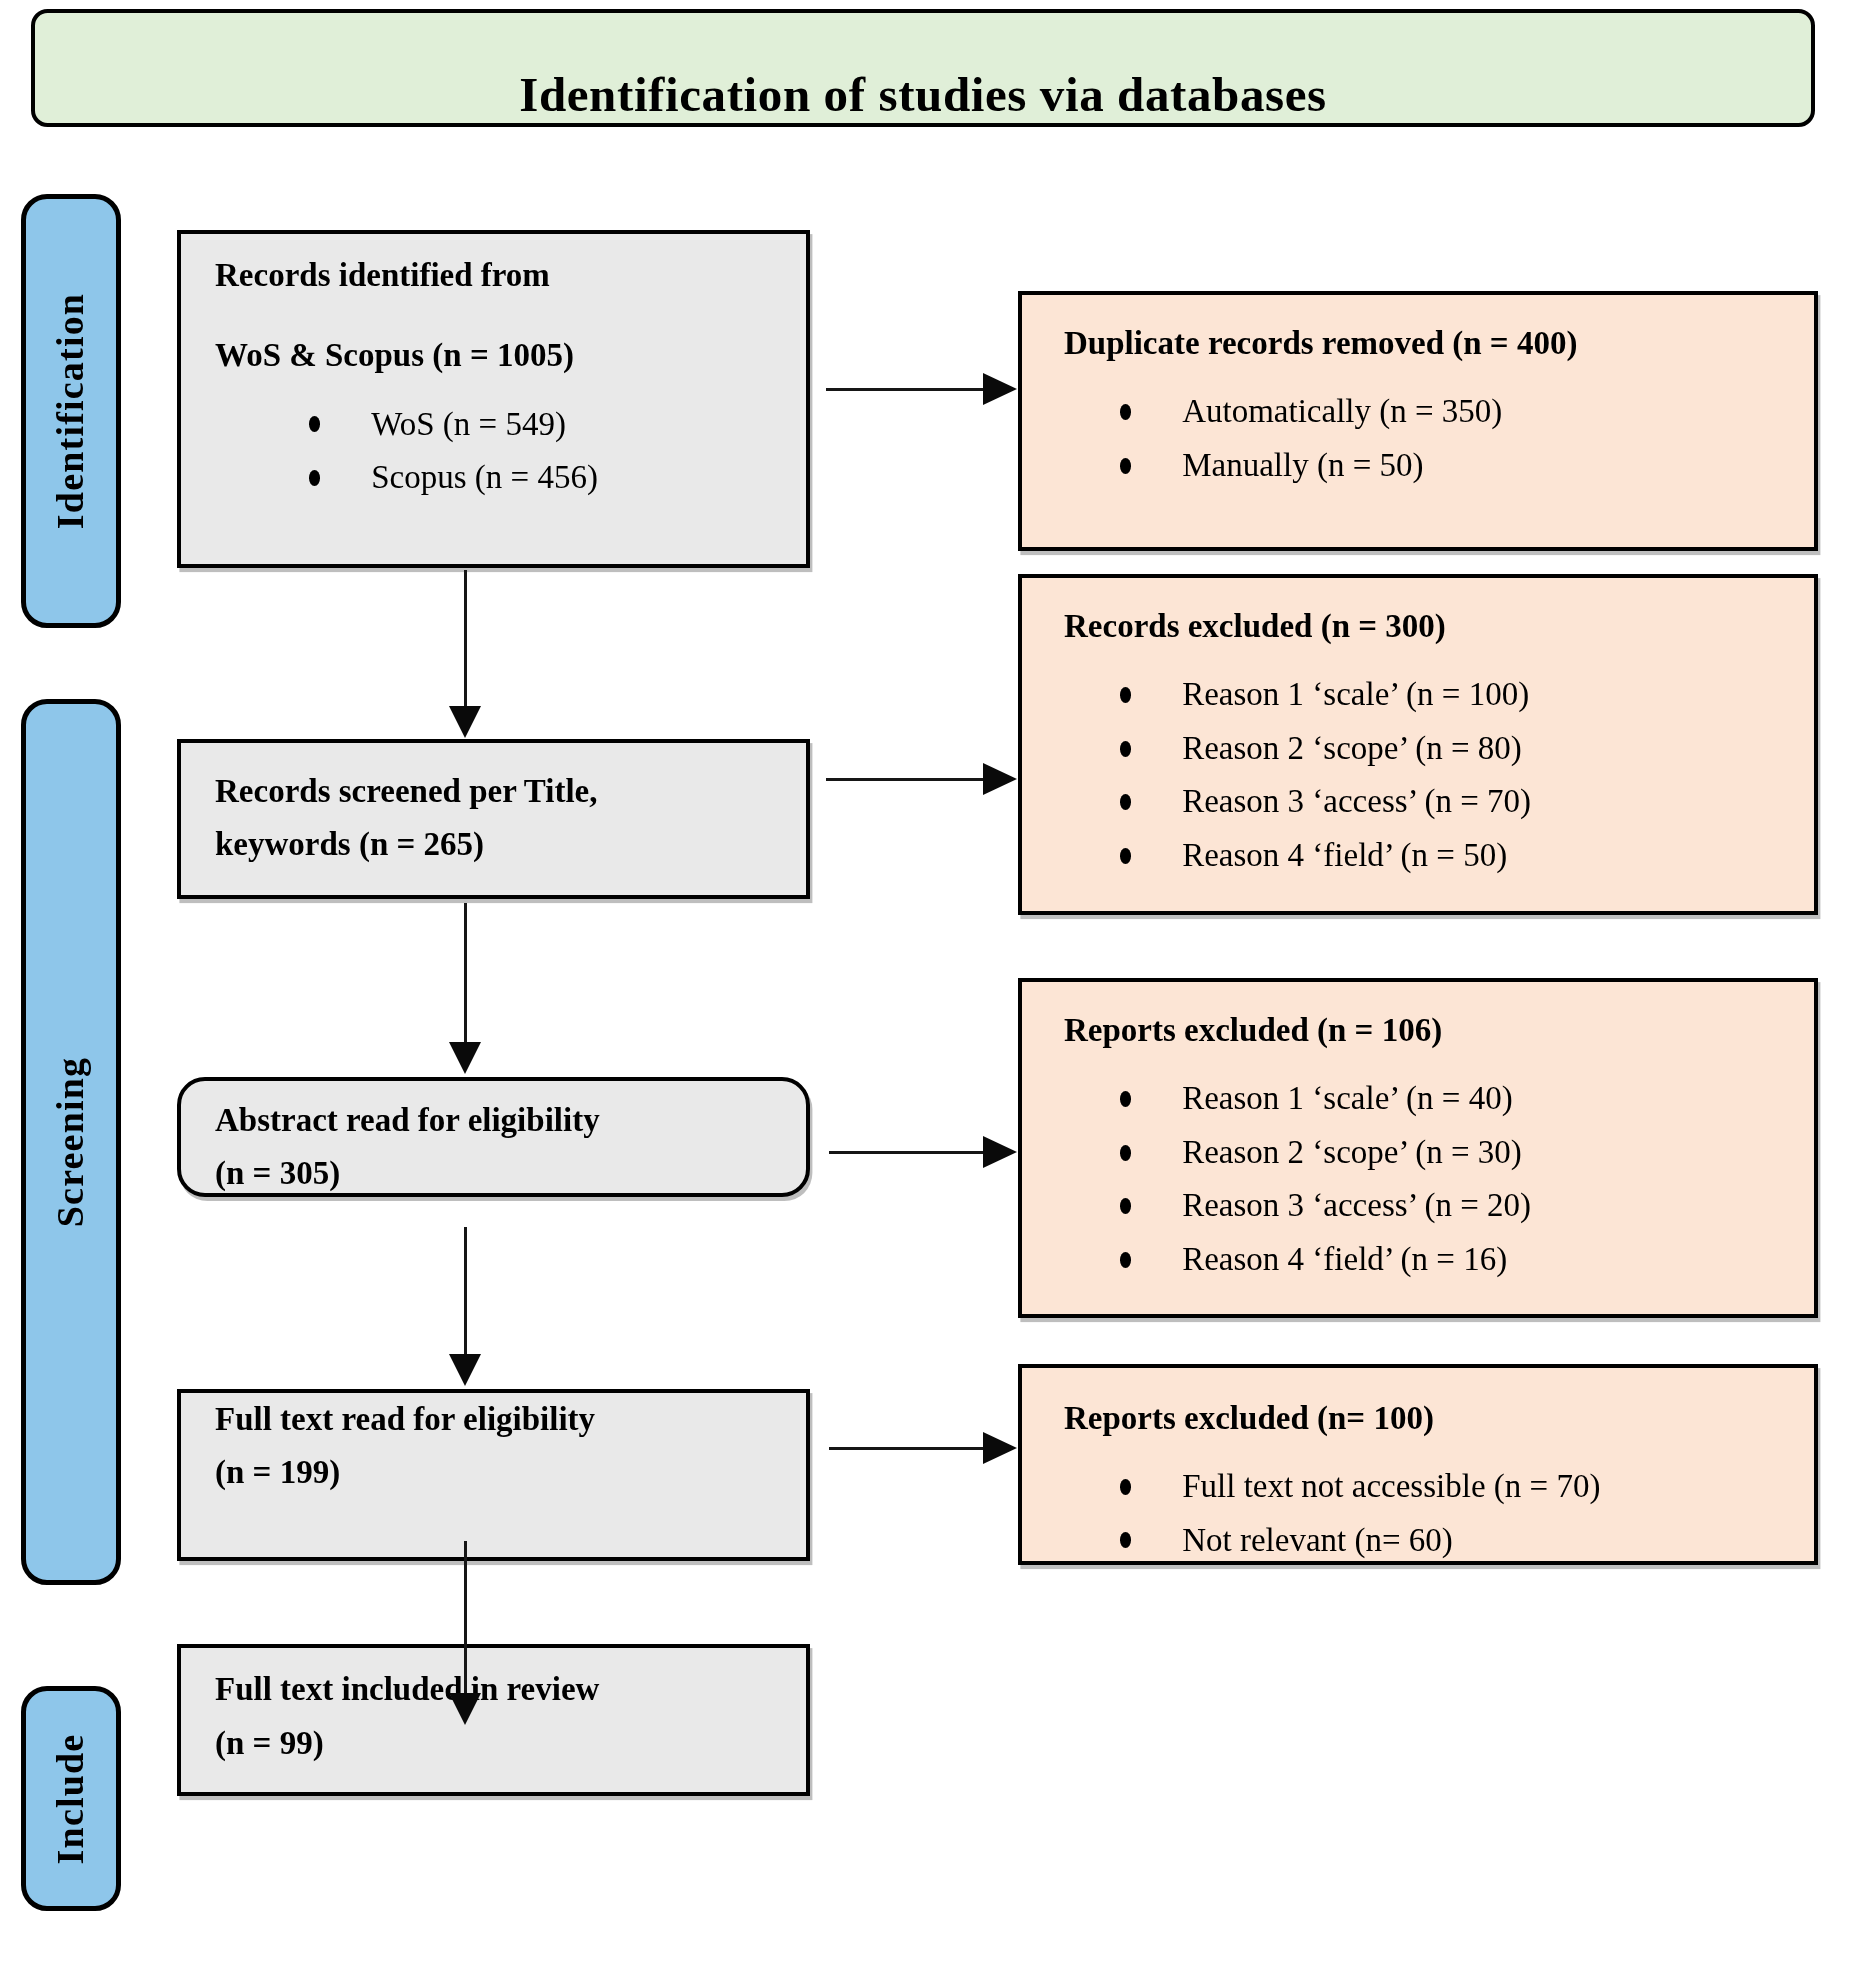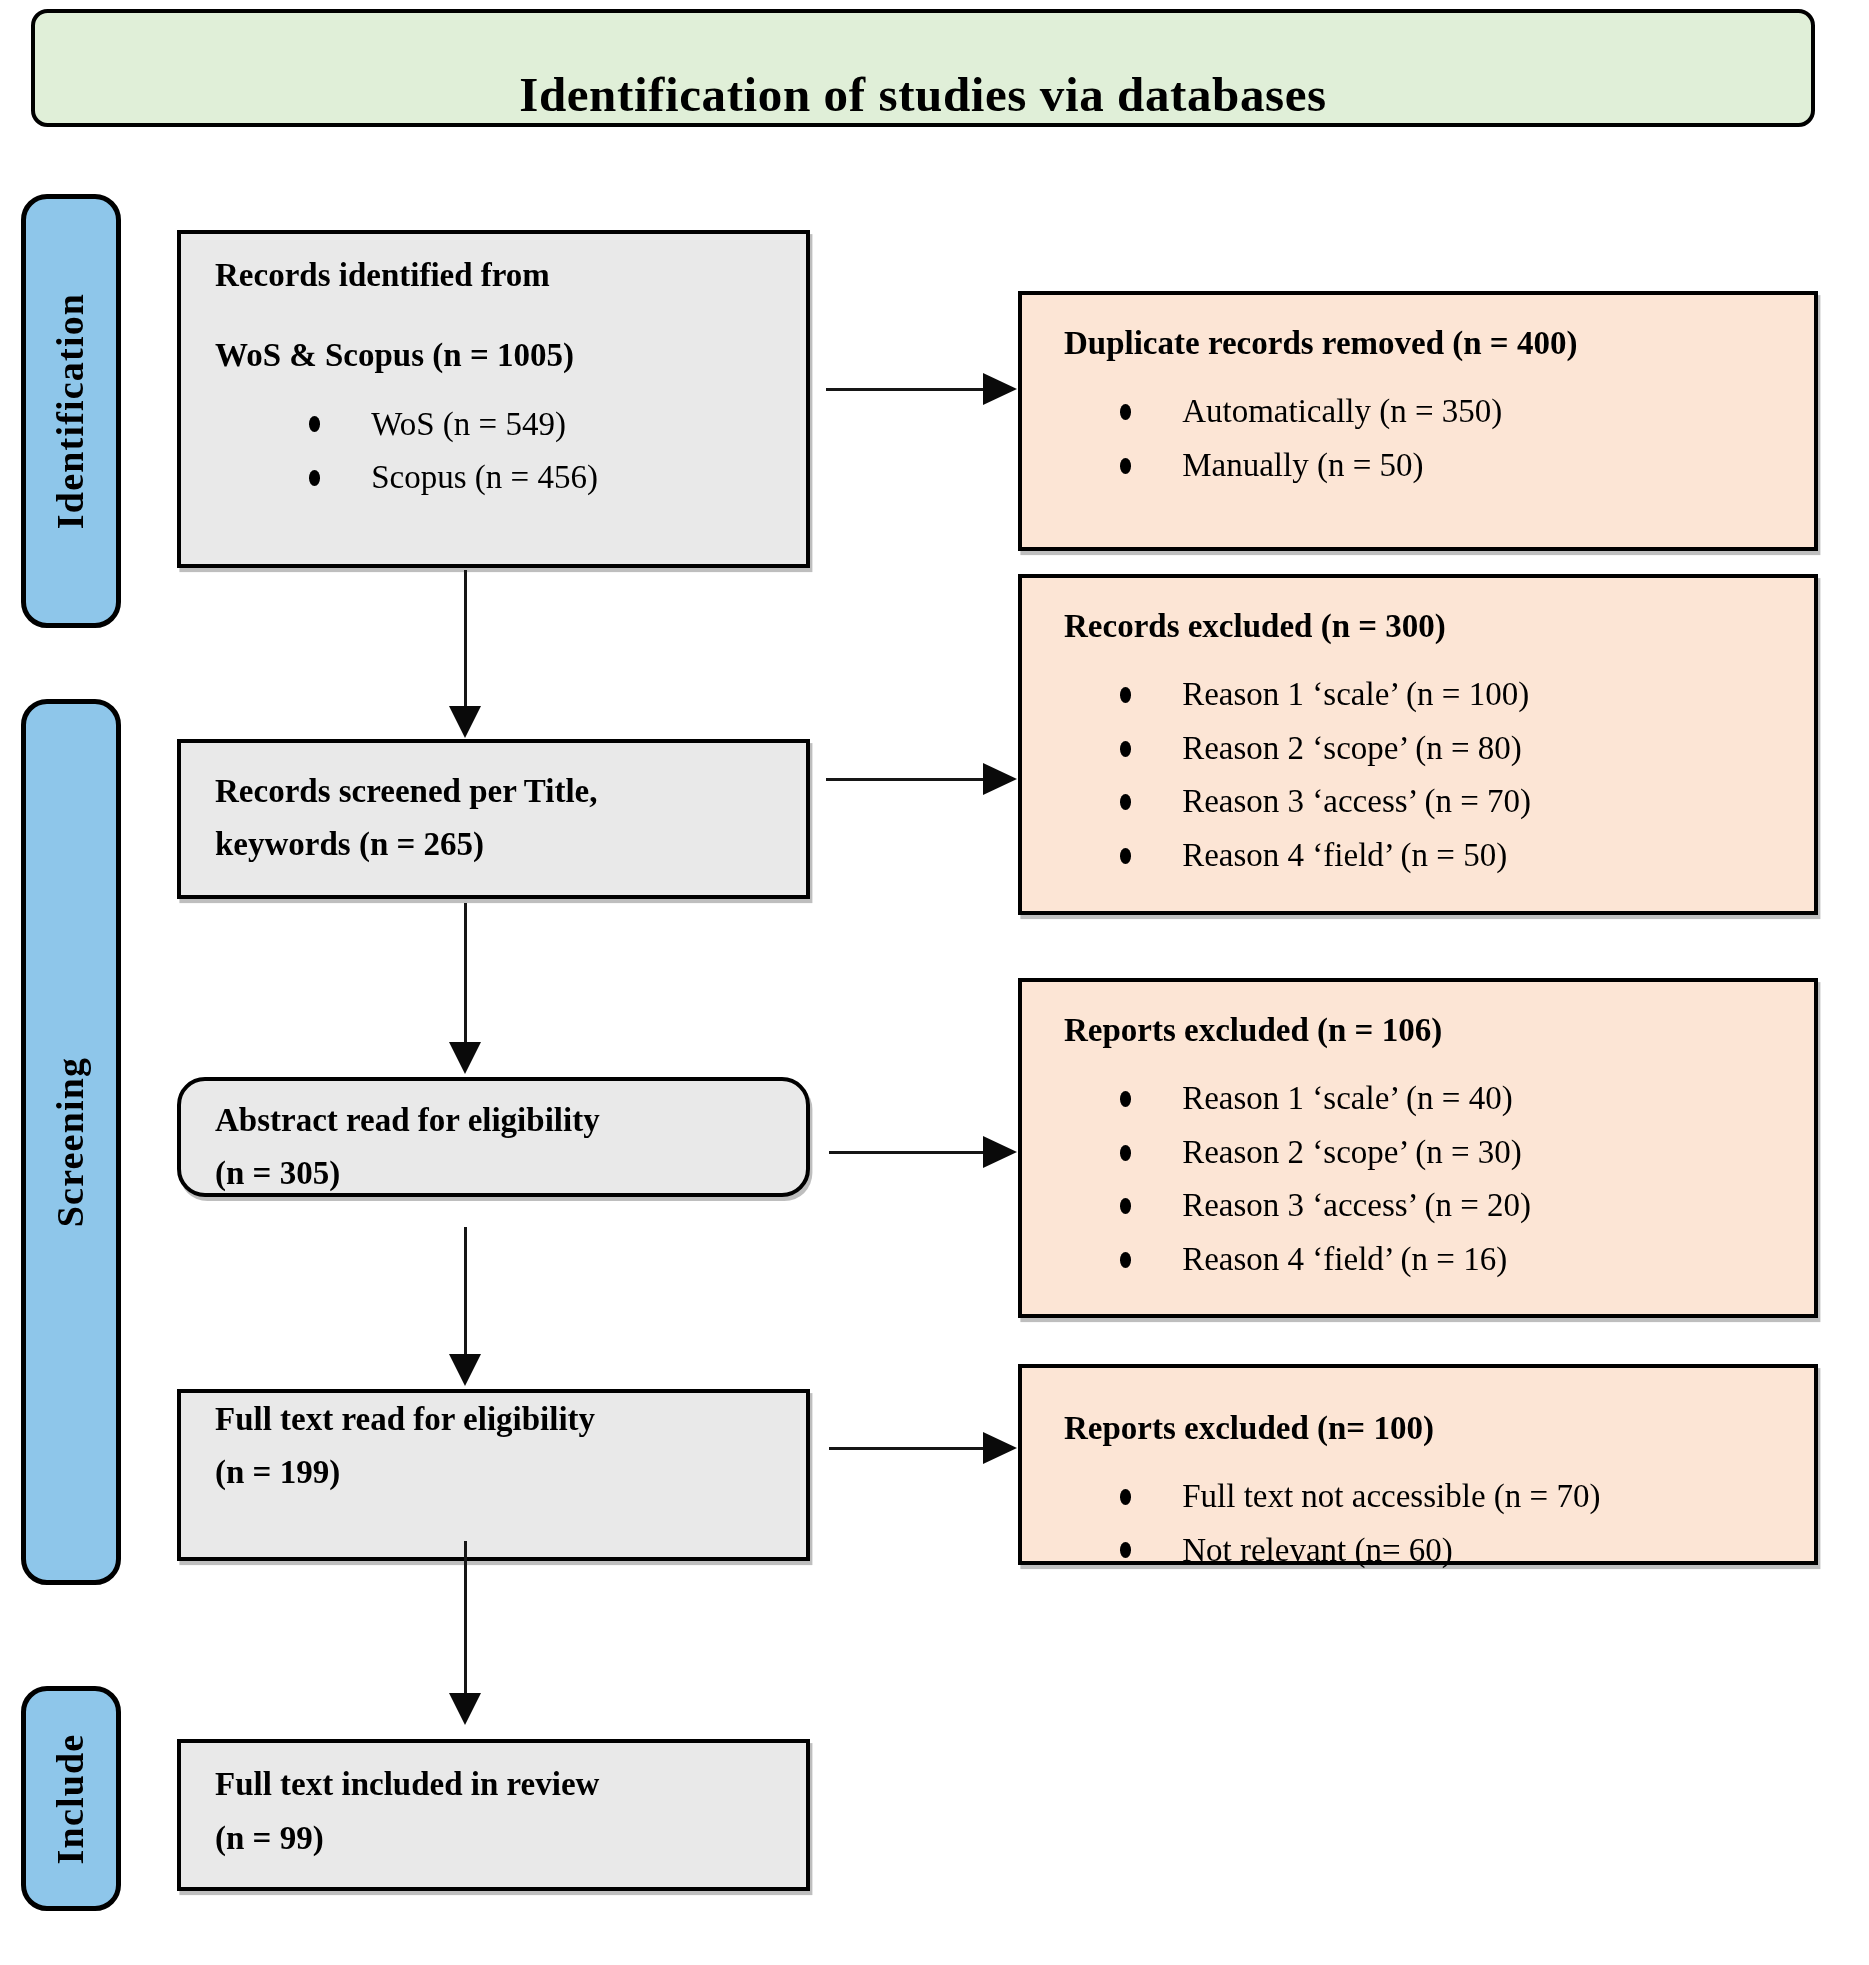--- a/index.html
+++ b/index.html
@@ -38,35 +38,35 @@
     position:absolute;left:177px;width:633px;
     background:#e9e9e9;border:4.7px solid #000;box-sizing:border-box;
     padding:15.3px 23.5px 0 34px;
     font-size:33px;font-weight:bold;line-height:1.62;
     box-shadow:2.4px 4.1px 0 rgba(110,110,110,.45);
   }
   #pbox-1{top:230px;height:338px;}
   #pbox-2{top:739px;height:160px;padding-top:22px;}
   #pbox-3{top:1077px;height:120px;padding-top:13px;border-radius:28px;}
   #pbox-4{top:1389px;height:172px;padding-top:0;}
-  #pbox-5{top:1739px;height:152px;padding-top:15.3px;}
+  #pbox-5{top:1644px;height:152px;padding-top:15.3px;}
   .pbox .gap{margin-top:26px;}
 
   
   .ebox{
     position:absolute;left:1018px;width:800px;
     background:#fce5d5;border:4.7px solid #000;box-sizing:border-box;
     padding:22.4px 21px 0 42px;font-size:33px;line-height:1.6;
     box-shadow:2.4px 4.1px 0 rgba(110,110,110,.45);
   }
   .ebox .etitle{font-weight:bold;}
   #ebox-1{top:291px;height:260px;}
   #ebox-2{top:574px;height:341px;}
   #ebox-3{top:978px;height:340px;}
-  #ebox-4{top:1364px;height:201px;padding-top:34px;}
+  #ebox-4{top:1364px;height:201px;padding-top:24px;}
 
   
   .bullet-row{display:flex;align-items:center;font-weight:normal;line-height:1.62;}
   .pbox .bullet-row{margin-left:94px;}
   .ebox .bullet-row{margin-left:56px;}
   .dot{flex:none;width:11.2px;height:16px;background:#000;border-radius:50%;margin-right:51px;}
   .bullets{margin-top:15.3px;}
 
   
   .varrow{position:absolute;width:2.9px;background:#161616;}

